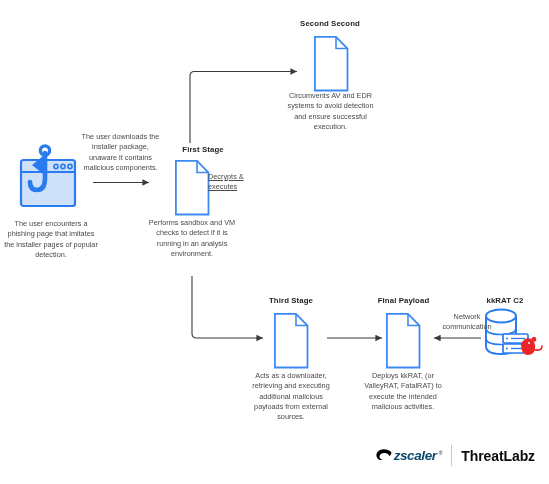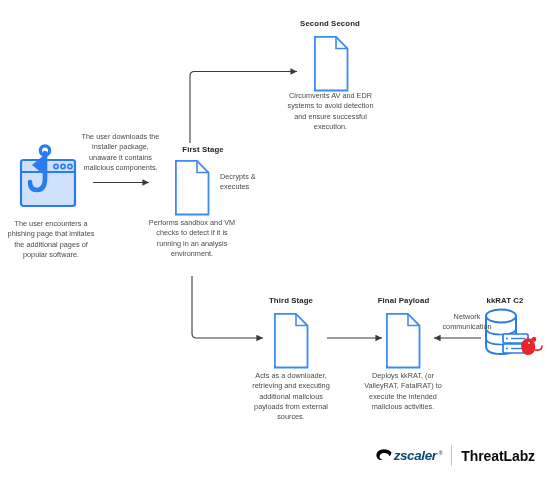--- a/index.html
+++ b/index.html
@@ -178,33 +178,33 @@
   <div class="node-title" style="left:269px; top:19px; width:122px;">Second Second</div>
 
   <div class="node-title" style="left:160px; top:145px; width:86px;">First Stage</div>
 
   <div class="node-title" style="left:250px; top:296px; width:82px;">Third Stage</div>
 
   <div class="node-title" style="left:356px; top:296px; width:95px;">Final Payload</div>
 
   <div class="node-title" style="left:466px; top:296px; width:78px;">kkRAT C2</div>
 
-  <div class="caption" style="left:4px; top:219px; width:94px;">The user encounters a phishing page that imitates the additional pages of popular software.</div>
+  <div class="caption" style="left:4px; top:219px; width:94px;">The user encounters a phishing page that imitates the installer pages of popular detection.</div>
 
   <div class="caption" style="left:283px; top:91px; width:95px;">Circumvents AV and EDR systems to avoid detection and ensure successful execution.</div>
 
   <div class="caption" style="left:146px; top:218px; width:92px;">Performs sandbox and  VM checks to detect if it is running in an analysis environment.</div>
 
   <div class="caption" style="left:358px; top:371px; width:90px;">Deploys kkRAT, (or ValleyRAT, FatalRAT) to execute the intended malicious activities.</div>
 
   <div class="caption" style="left:246px; top:371px; width:90px;">Acts as a downloader, retrieving and executing additional malicious payloads from external sources.</div>
 
   <div class="edge-label" style="left:78px; top:132px; width:85px;">The user downloads the installer package, unaware it contains malicious components.</div>
 
-  <div class="edge-label left-al" style="left:220px; top:172px; width:58px;">Decrypts &amp; executes</div>
+  <div class="edge-label left-al" style="left:208px; top:172px; width:58px;text-decoration:underline;">Decrypts &amp; executes</div>
 
   <div class="edge-label" style="left:433px; top:312px; width:52px;margin-left:8px;">Network communication</div>
 
   <div class="footer">
     <div class="brand-mark">
       <svg width="16" height="13" viewBox="0 0 16 13">
         <path d="M15.4 3.2 C12.6 0.4 7.6 -0.6 4 1.1 C0.6 2.7 -0.6 6.3 1.2 8.9 C2.4 10.6 4.8 11.4 7.1 11 C4.6 10.4 3.1 8.6 3.6 6.8 C4.1 4.8 6.6 3.6 9.2 4 C11.3 4.3 12.9 5.6 13.4 7.2 C14.6 6.1 15.5 4.7 15.4 3.2 Z" fill="#000000"></path>
         <path d="M6.0 6.0 C8.0 5.2 11.0 5.6 12.6 7.0 C11.0 5.2 8.2 4.6 6.0 6.0 Z" fill="#ffffff"></path>
       </svg>
       <span class="brand-name">zscaler</span>

